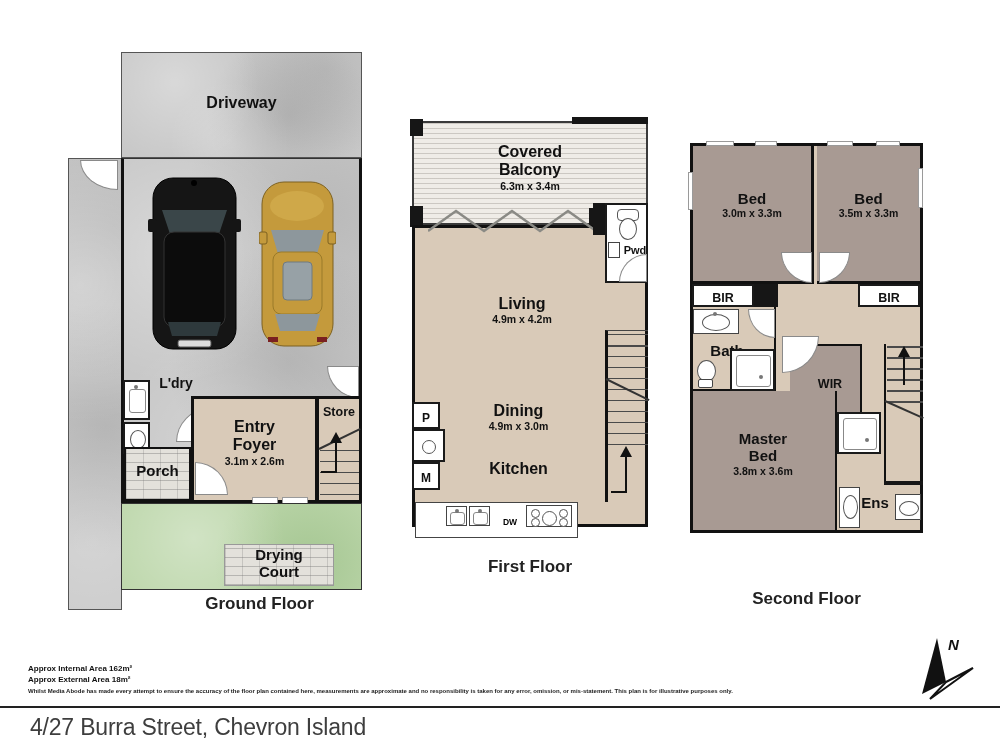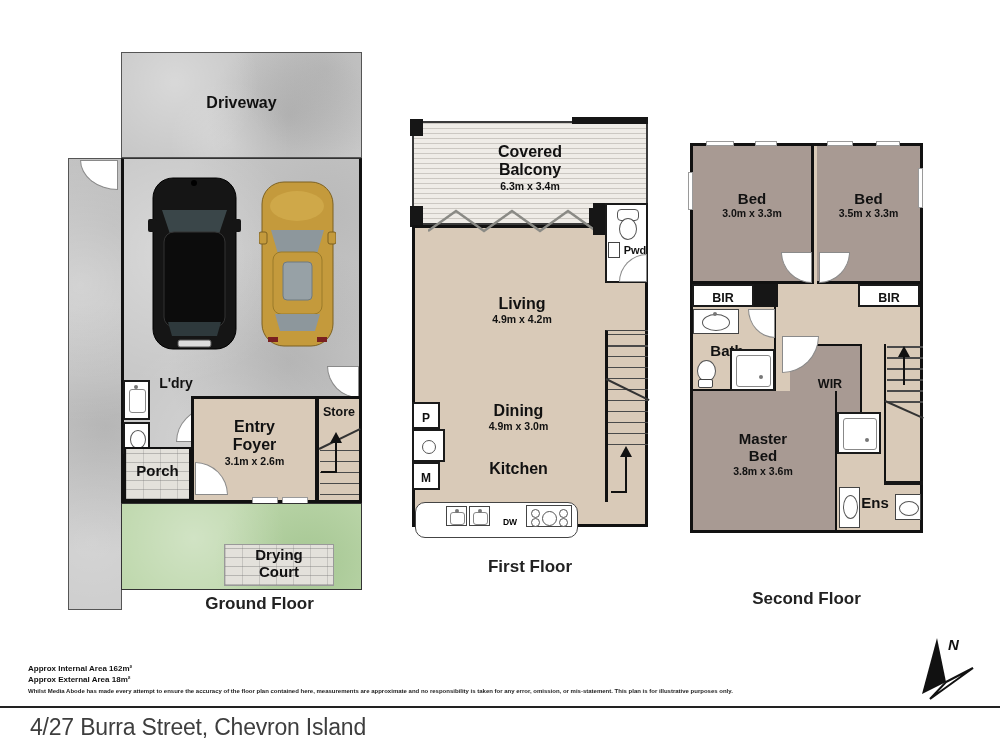--- a/index.html
+++ b/index.html
@@ -187,21 +187,21 @@
       <span style="font-weight:bold;font-size:12px;">P</span>
     </div>
     <div class="fix" style="left:412px;top:429px;width:33px;height:33px;border-width:2.5px;">
       <div class="oval" style="left:8px;top:9px;width:12px;height:12px;"></div>
     </div>
     <div class="fix" style="left:412px;top:462px;width:28px;height:28px;border-width:2.5px;"></div>
     <div class="abs room-label" style="left:412px;top:468px;width:28px;">
       <span style="font-weight:bold;font-size:12px;">M</span>
     </div>
 
-    <div class="fix-thin" style="left:415px;top:502px;width:163px;height:36px;border-radius:10px;">
+    <div class="fix-thin" style="left:415px;top:502px;width:163px;height:36px;">
       <div class="fix-thin" style="left:30px;top:3px;width:21px;height:20px;">
         <div class="inner-sq" style="left:3px;top:5px;width:13px;height:11px;"></div>
         <div class="dot" style="left:8px;top:2px;width:4px;height:4px;"></div>
       </div>
       <div class="fix-thin" style="left:53px;top:3px;width:21px;height:20px;">
         <div class="inner-sq" style="left:3px;top:5px;width:13px;height:11px;"></div>
         <div class="dot" style="left:8px;top:2px;width:4px;height:4px;"></div>
       </div>
       <div class="abs" style="left:82px;top:8px;width:24px;text-align:center;">
         <span style="font-weight:bold;font-size:8.5px;">DW</span>

